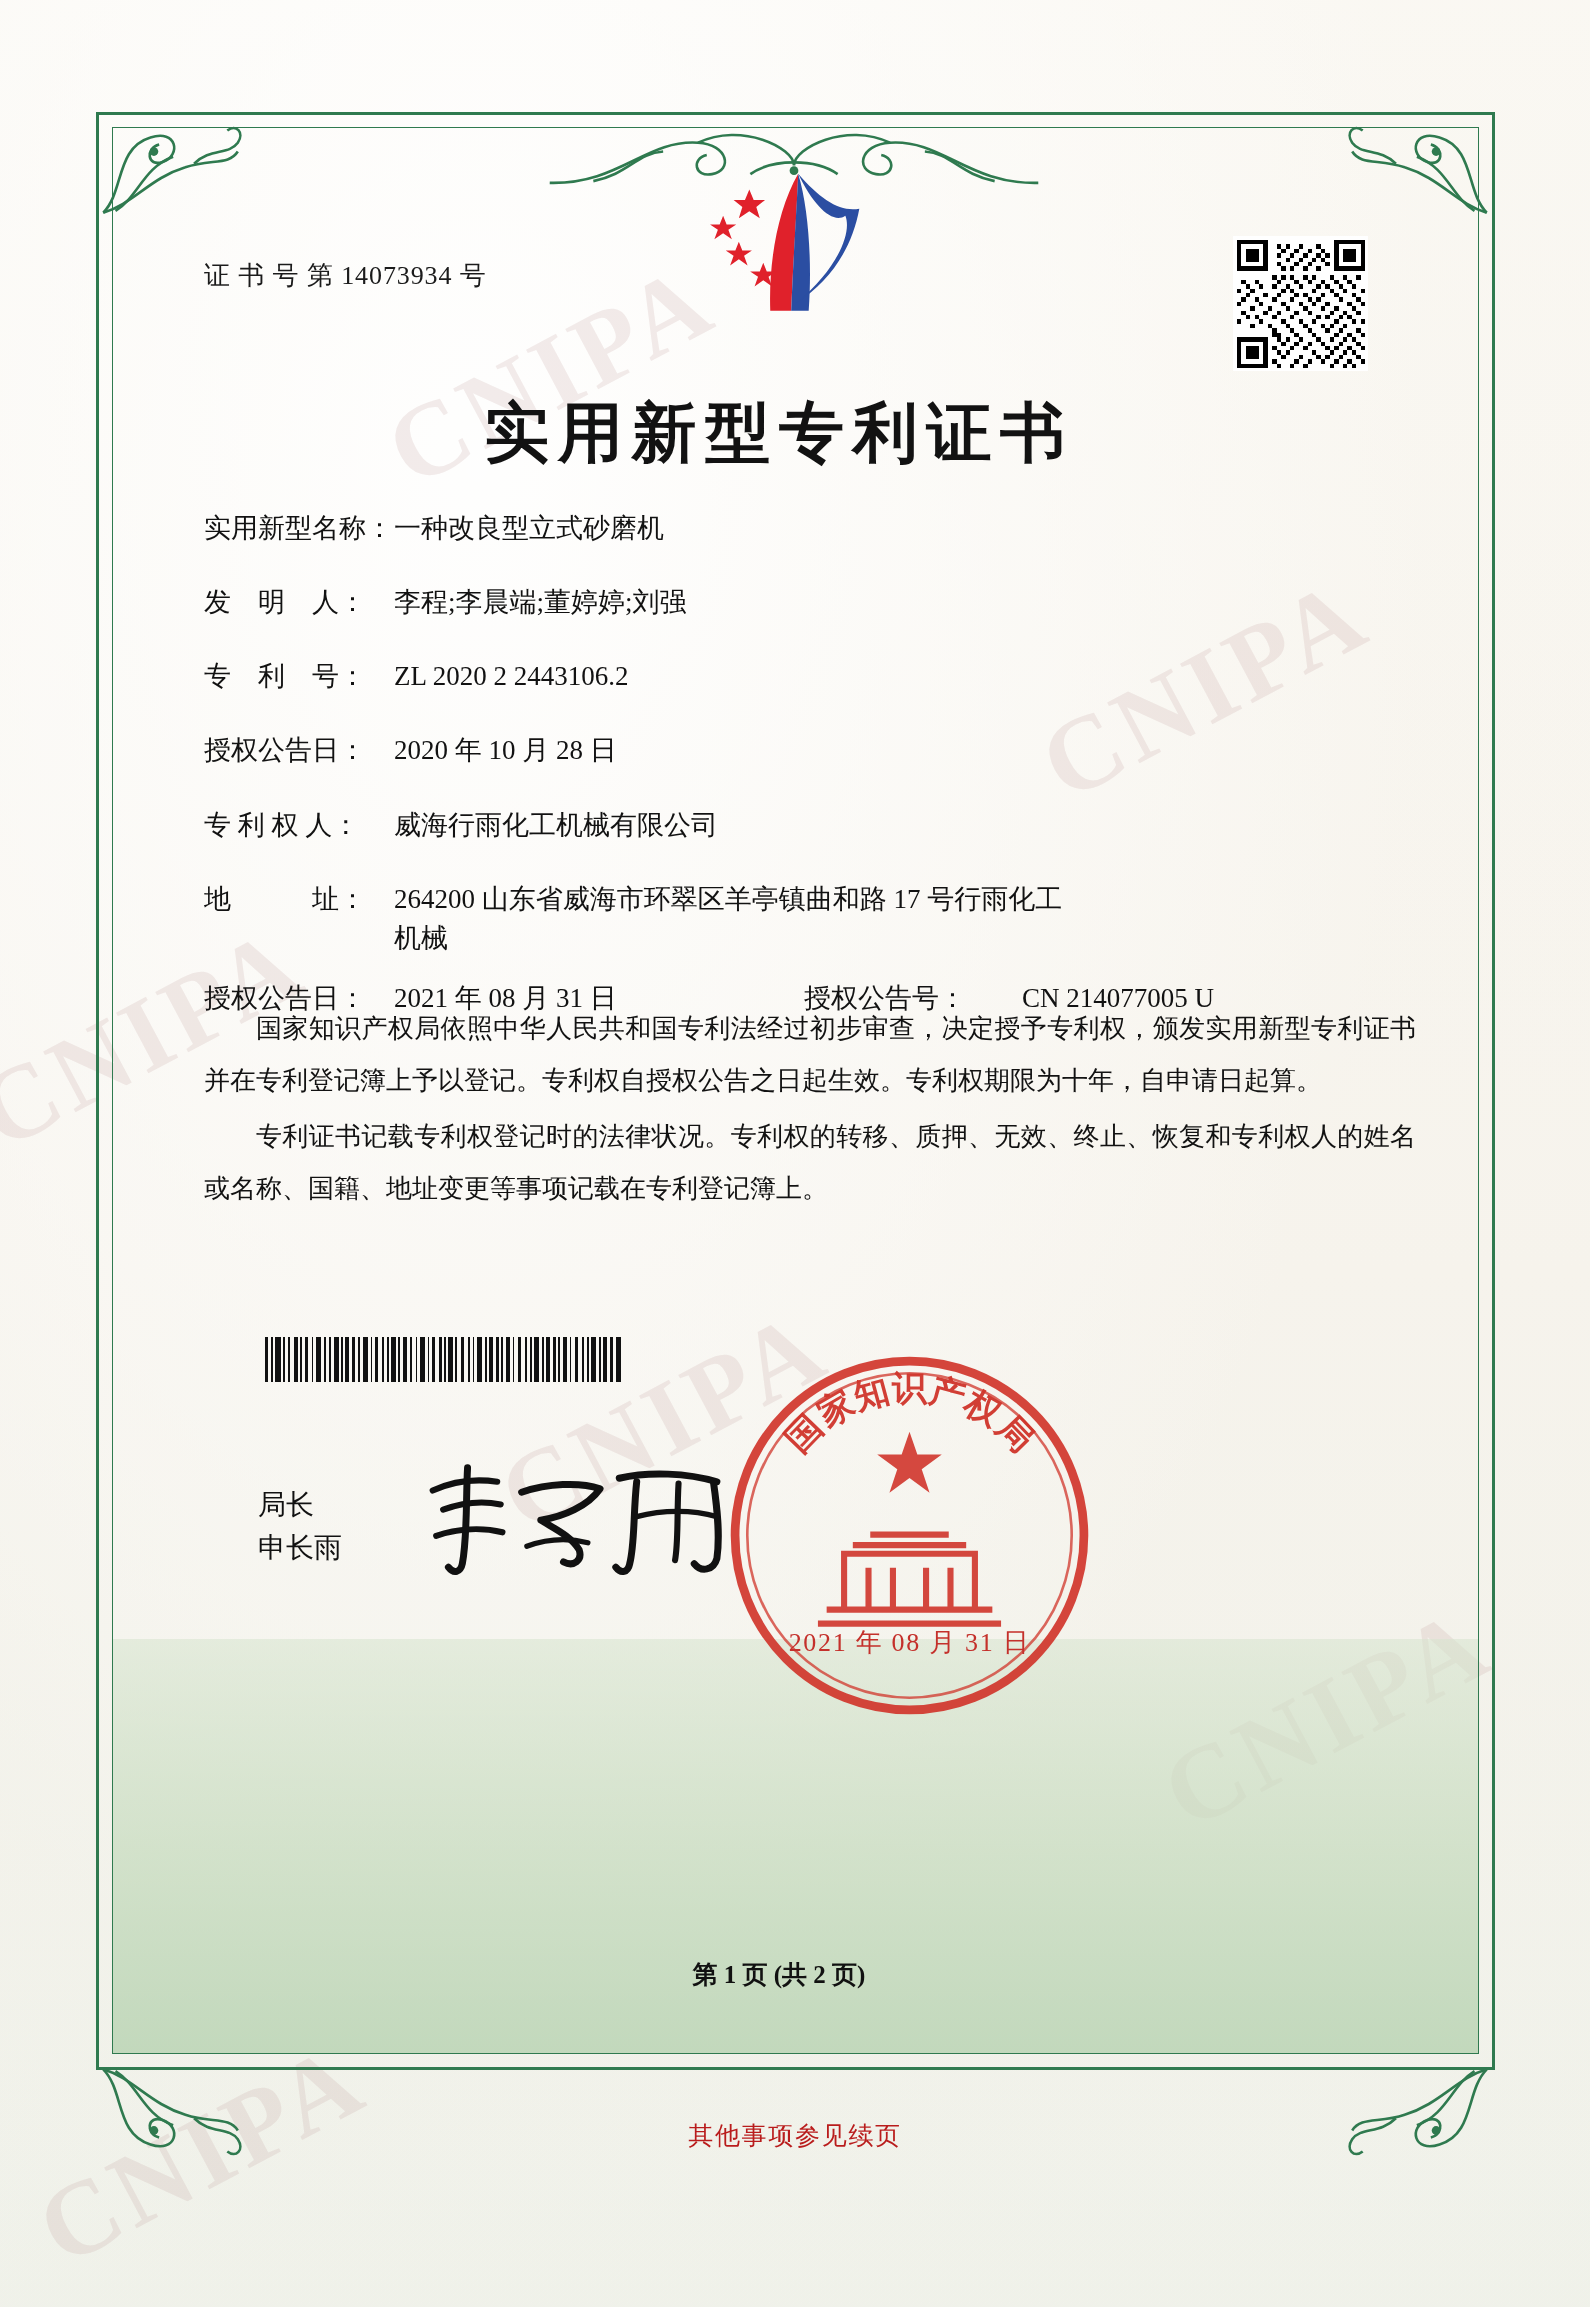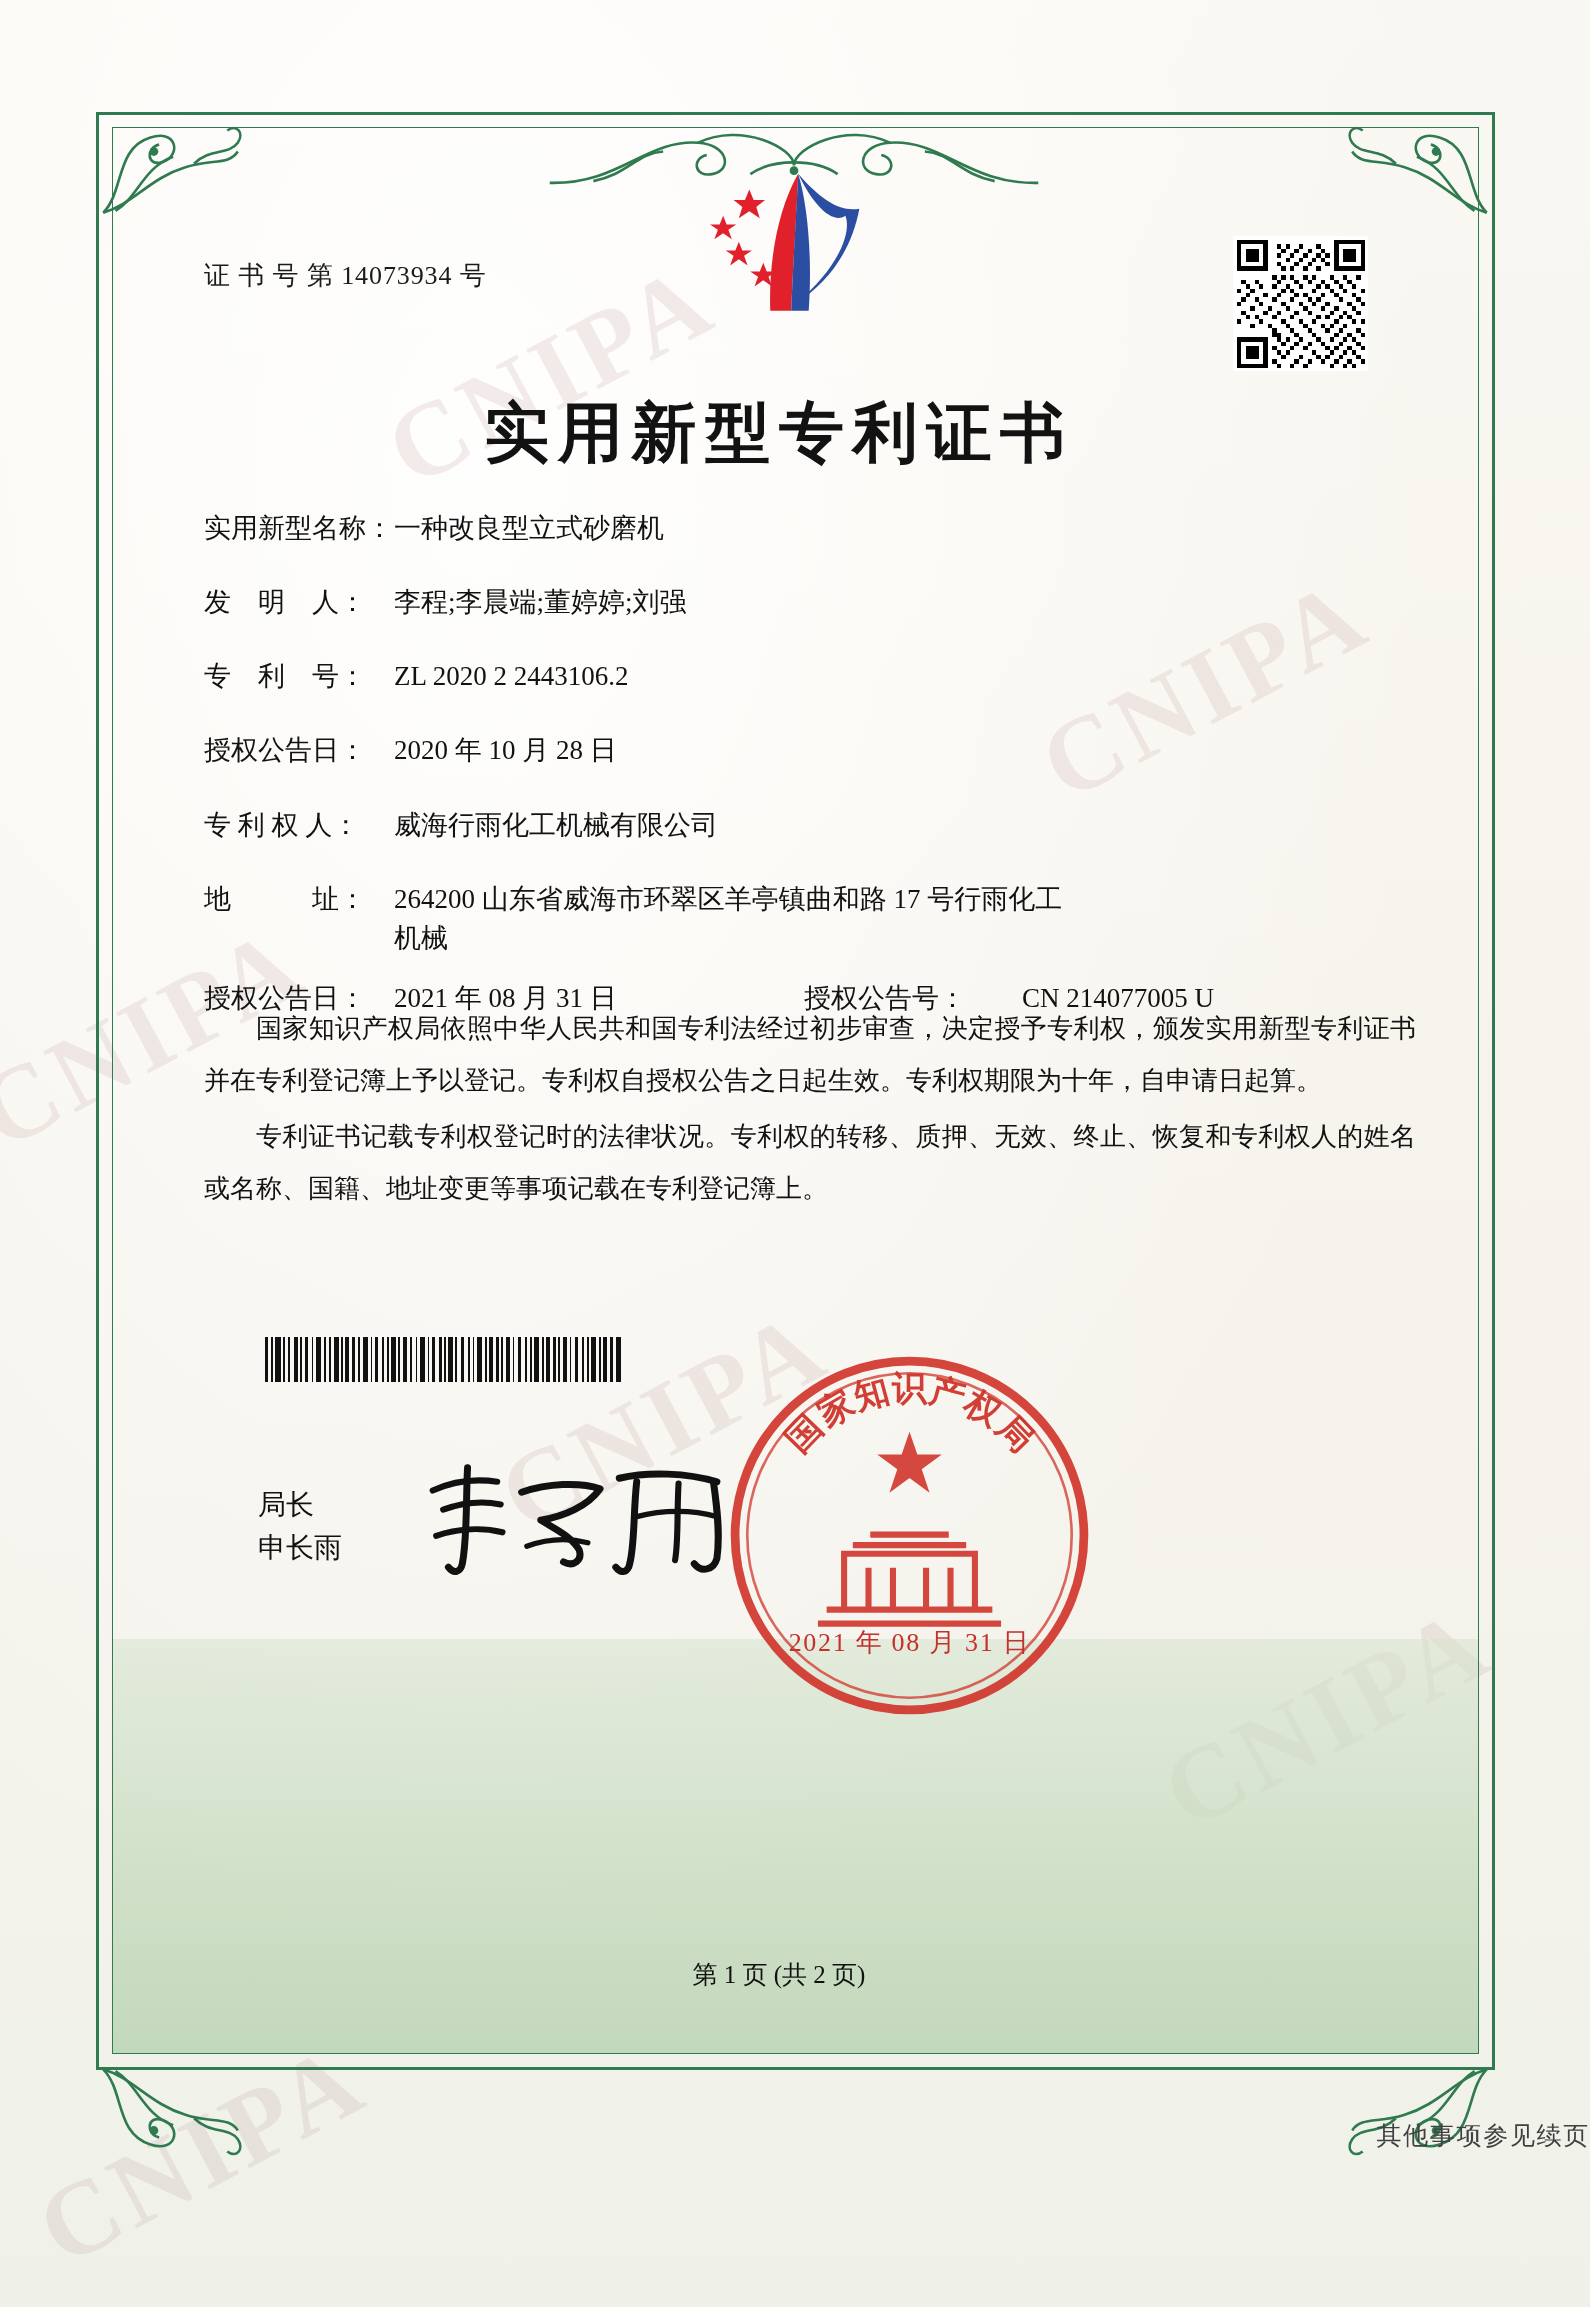--- a/index.html
+++ b/index.html
@@ -229,30 +229,31 @@
   }
 
   .page-no {
     position: absolute;
     left: 0;
     right: 0;
     top: 1831px;
     text-align: center;
     font-size: 25px;
     color: #111;
+    font-weight: bold;
   }
 
   .footer-note {
     position: absolute;
     left: 0;
     right: 0;
     top: 2119px;
-    text-align: right;
+    text-align: center;
     font-size: 25px;
-    color: #404040;
+    color: #b91c1c;
     letter-spacing: 1.7px;
   }
 </style>
 </head>
 <body>
 
 <div class="page">
 
   <div class="paper-tint"></div>
 

